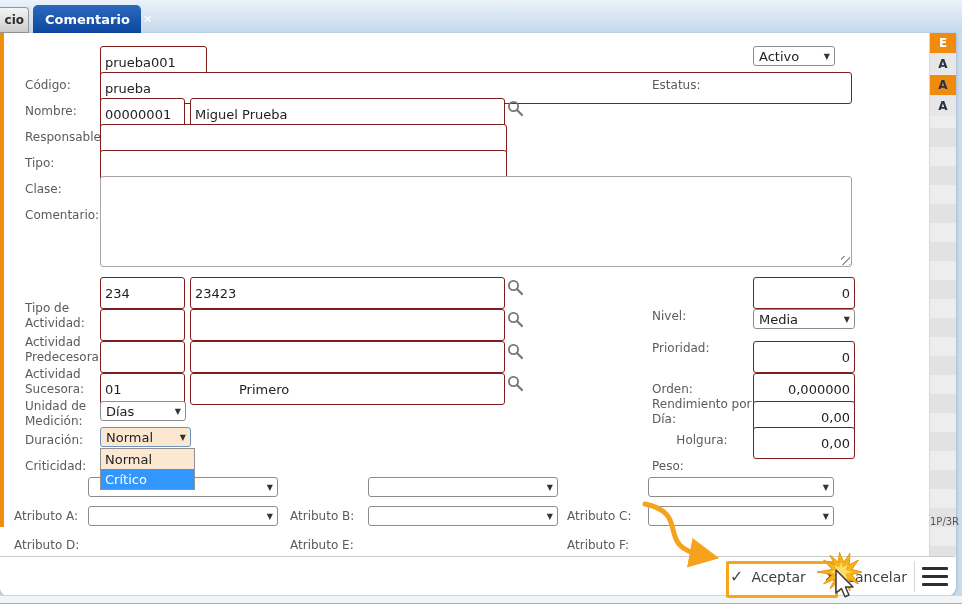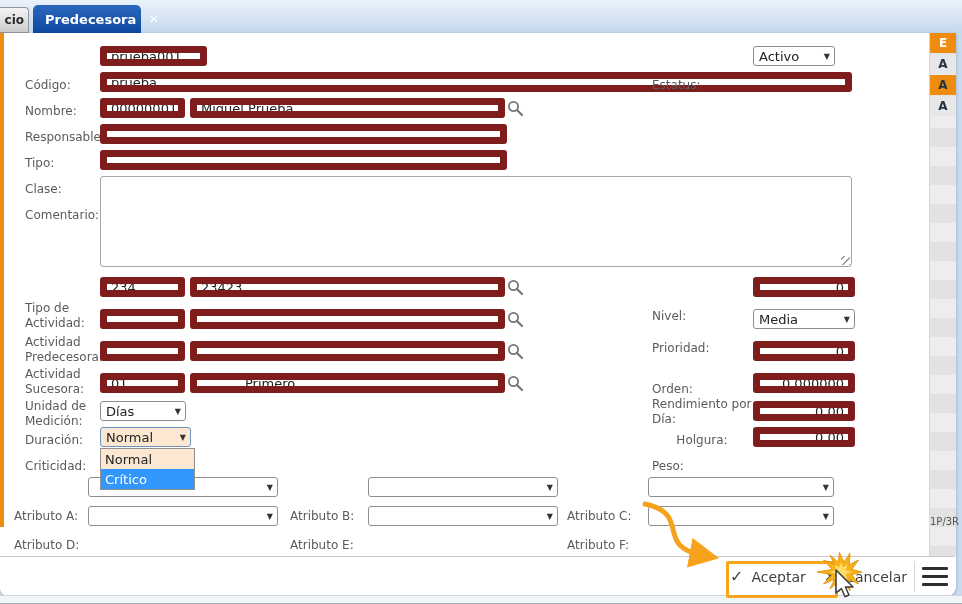--- a/index.html
+++ b/index.html
@@ -15,21 +15,21 @@
     background:linear-gradient(#2c69bd,#0d47a1);border-radius:5px 5px 0 0;color:#fff;
     font-weight:bold;font-size:13px;display:flex;align-items:center;gap:13px;padding:0 12px;}
   .tab-close{font-size:11px;font-weight:bold;cursor:pointer;}
   
   .window{position:absolute;left:0;top:33px;width:956px;height:562px;background:#fff;
     border-radius:0 0 8px 8px;box-shadow:0 1px 3px rgba(40,60,90,.35);}
   .left-accent{position:absolute;left:0;top:33px;width:4px;height:494px;background:#ee8d10;z-index:5;}
   
   .lbl{position:absolute;color:#5b5b5b;font-size:12px;line-height:15px;width:76px;margin-top:29px;}
   .lbl-r{width:100px;}
-  .inp{position:absolute;height:20px;box-sizing:border-box;border:7px solid #7f1d1d;border-radius:3px;
+  .inp{position:absolute;height:32px;box-sizing:border-box;border:1px solid #7f1d1d;border-radius:3px;
     font-size:13px;color:#222;padding:0 4px;background:#fff;font-family:inherit;outline:none;}
   .num{text-align:right;}
   .txtarea{position:absolute;box-sizing:border-box;border:1px solid #a6a6a6;border-radius:3px;
     background:#fff;resize:none;font-family:inherit;font-size:13px;padding:3px;outline:none;}
   .grip{position:absolute;left:841px;top:256px;width:9px;height:9px;z-index:6;
     background:repeating-linear-gradient(135deg,transparent 0 2px,#9a9a9a 2px 3px,transparent 3px 5px);}
   .sel{position:absolute;height:20px;box-sizing:border-box;border:1px solid #8d8d8d;border-radius:3px;
     background:#fff;font-size:13px;color:#222;display:flex;align-items:center;
     padding:0 18px 0 5px;cursor:default;}
   .sel .arr{position:absolute;right:4px;top:5px;font-size:8px;color:#333;}
@@ -68,21 +68,21 @@
   .overlay{position:absolute;left:0;top:0;width:962px;height:604px;z-index:60;pointer-events:none;}
 </style>
 </head>
 <body>
 
 <div class="tabbar">
   <div class="tab-partial">
     <span>cio</span>
   </div>
   <div class="tab-active">
-    <span>Predecesora</span>
+    <span>Comentario</span>
     <span class="tab-close">✕</span>
   </div>
 </div>
 
 <div class="window"></div>
 <div class="left-accent"></div>
 
 <span class="lbl" style="left:25px;top:49px;">Código:</span>
 <span class="lbl" style="left:25px;top:75px;">Nombre:</span>
 <span class="lbl" style="left:25px;top:101px;">Responsable:</span>

